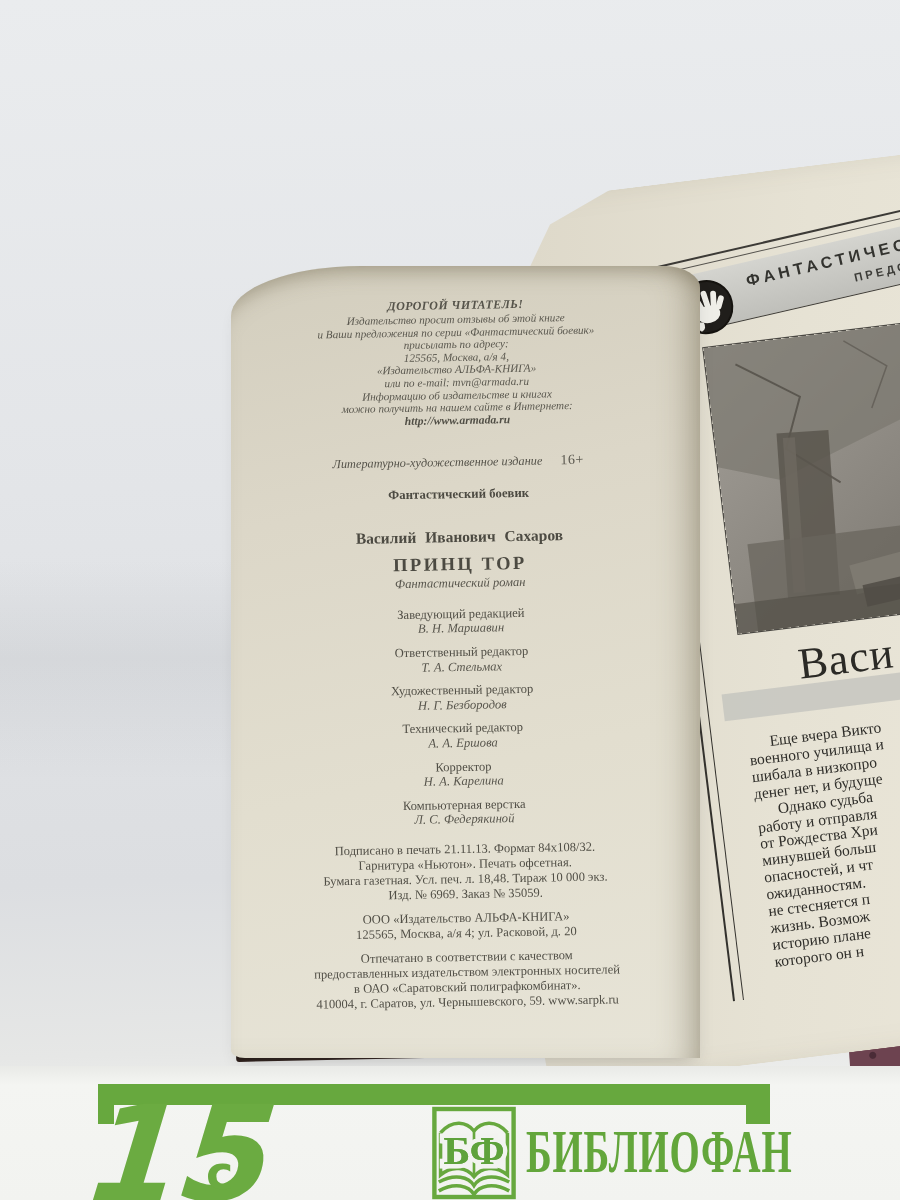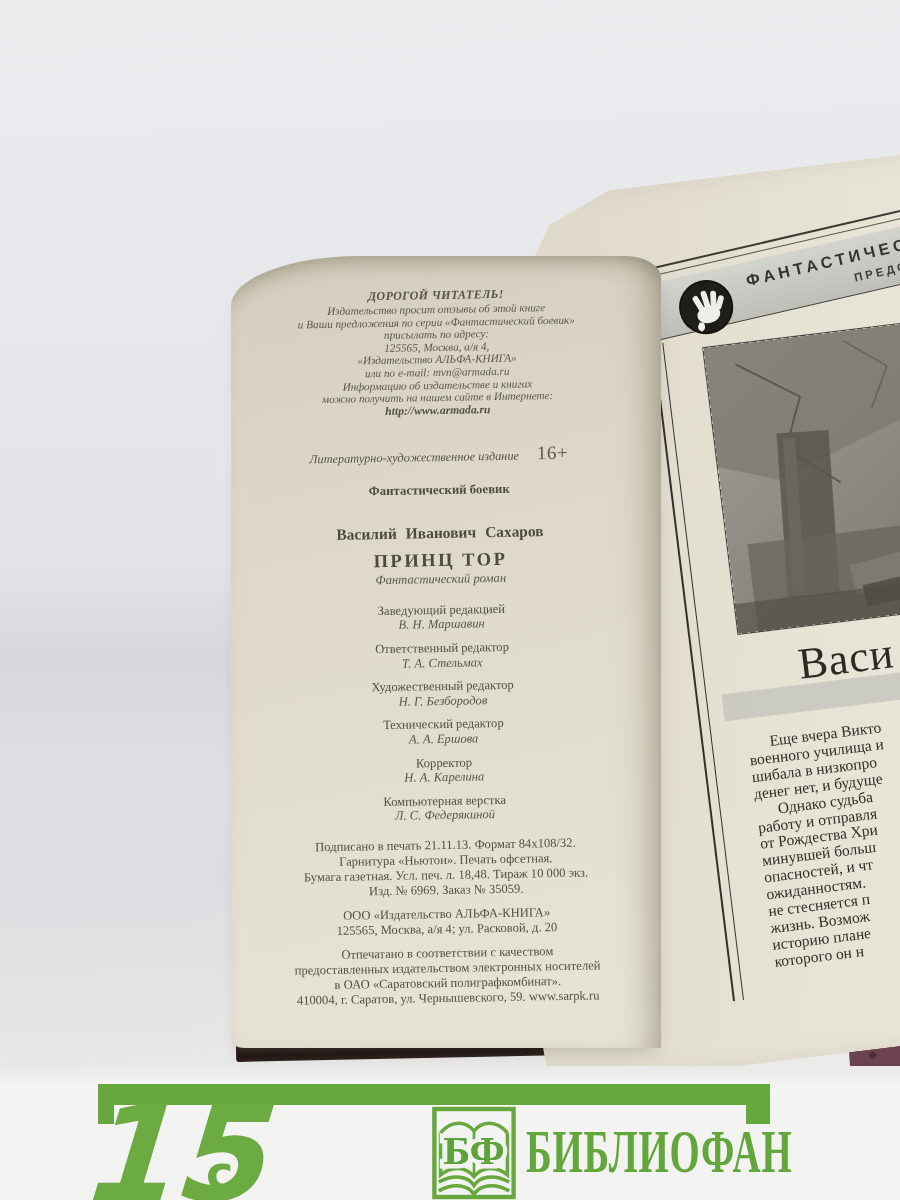--- a/index.html
+++ b/index.html
@@ -15,32 +15,32 @@
          transform:rotate(-1.2deg);border-radius:3px;}
   .cover-corner{position:absolute;left:848px;top:1004px;width:52px;height:64px;
          transform:rotate(-4deg);
          background:
            radial-gradient(circle at 30% 30%,rgba(40,20,30,.55) 0 3px,transparent 4px),
            radial-gradient(circle at 70% 60%,rgba(230,200,190,.35) 0 2px,transparent 3px),
            radial-gradient(circle at 45% 80%,rgba(40,20,30,.5) 0 3px,transparent 4px),
            #6d4350;}
 
   
-  .page-left{position:absolute;left:231px;top:256px;width:430px;height:792px;
+  .page-left{position:absolute;left:231px;top:266px;width:469px;height:792px;
          background:linear-gradient(168deg,#d3cebe 0%,#dcd7c8 30%,#e2decf 62%,#e7e4d7 100%);
          border-top-left-radius:130px 50px;border-top-right-radius:36px 22px;
          border-bottom-left-radius:14px 8px;
          box-shadow:inset -30px 0 36px -24px rgba(95,85,60,.5),inset 0 18px 22px -16px rgba(110,100,75,.55),2px 10px 18px -8px rgba(60,60,60,.25);}
   .lp-content{position:absolute;left:4px;right:12px;top:32px;text-align:center;
          transform:rotate(-1deg);color:#45433b;}
   .lp-note-title{font-size:12px;font-weight:bold;font-style:italic;letter-spacing:.4px;opacity:.88;}
   .lp-note-line{font-size:11.2px;font-style:italic;line-height:12.6px;opacity:.85;}
   .lp-note-url{font-size:11.6px;font-weight:bold;font-style:italic;line-height:14px;opacity:.92;}
   .lp-edition{margin-top:26px;font-size:12.3px;font-style:italic;opacity:.9;}
-  .lp-age{font-style:normal;font-size:19px;margin-left:18px;letter-spacing:.5px;opacity:.95;}
+  .lp-age{font-style:normal;font-size:14px;margin-left:18px;letter-spacing:.5px;opacity:.95;}
   .lp-series{margin-top:17px;font-size:12.8px;font-weight:bold;opacity:.95;}
   .lp-author{margin-top:26px;font-size:15.5px;font-weight:bold;word-spacing:5px;opacity:.95;}
   .lp-title{margin-top:8px;font-size:18.5px;font-weight:bold;letter-spacing:2.5px;opacity:.95;}
   .lp-subtitle{margin-top:1px;font-size:12.6px;font-style:italic;opacity:.88;}
   .staff-pair{margin-top:9px;line-height:14.6px;}
   .staff-role{font-size:12.6px;opacity:.92;}
   .staff-name{font-size:12.6px;font-style:italic;opacity:.88;}
   .lp-print{margin-top:15px;line-height:15px;font-size:12.6px;opacity:.92;}
   .lp-publisher{margin-top:9px;line-height:15px;font-size:12.6px;opacity:.92;}
   .lp-printing{margin-top:9px;line-height:15px;font-size:12.6px;opacity:.92;}

